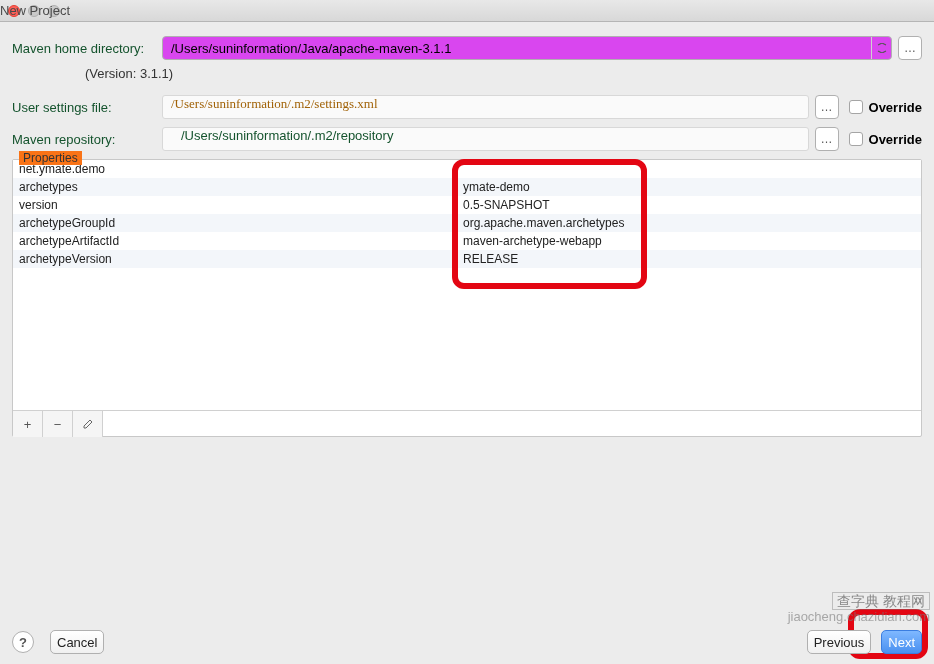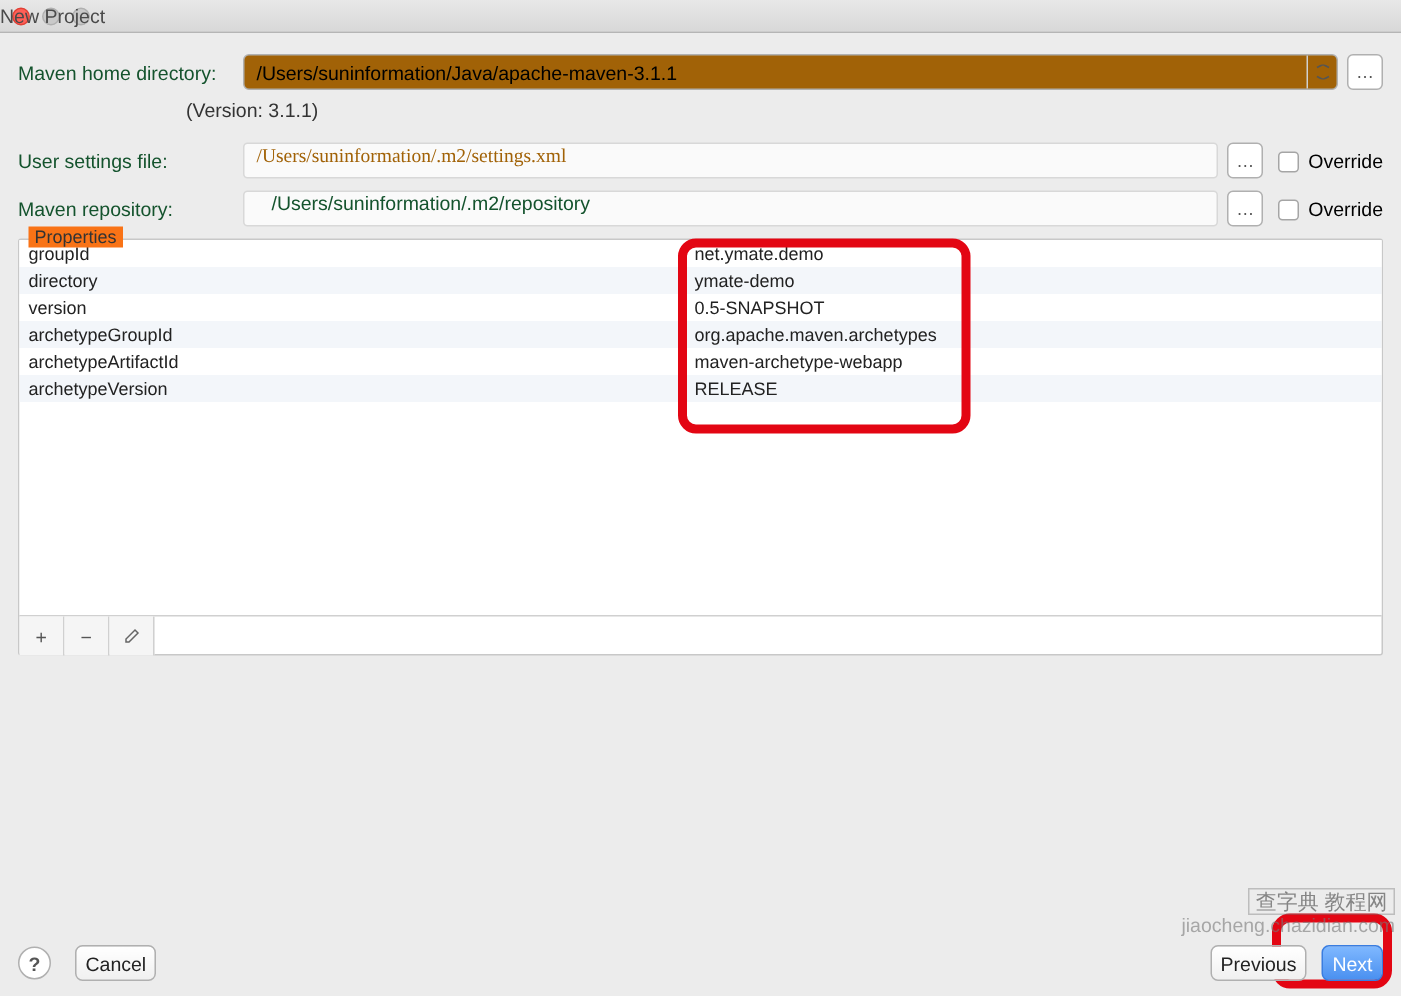--- a/index.html
+++ b/index.html
@@ -10,30 +10,30 @@
 .tl { width: 12px; height: 12px; border-radius: 50%; }
 .tl.red { background: #ff5f57; border: 0.5px solid #e14035; }
 .tl.yel { background: #c9c9c9; border: 0.5px solid #b0b0b0; }
 .tl.grn { background: #c9c9c9; border: 0.5px solid #b0b0b0; }
 .wtitle { position: absolute; left: 0; right: 0; color: #4a4a4a; font-size: 13px; }
 
 .content { padding: 14px 12px 10px 12px; }
 
 .form-row { display: flex; align-items: center; margin-bottom: 6px; }
 .flabel { width: 150px; color: #14532d; font-size: 13px; }
-.combo { flex: 1; height: 24px; background: #a16207; border: 1px solid #b0b0b0; border-radius: 4px; display: flex; align-items: center; padding: 0 8px; position: relative; }
+.combo { flex: 1; height: 24px; background: #d946ef; border: 1px solid #b0b0b0; border-radius: 4px; display: flex; align-items: center; padding: 0 8px; position: relative; }
 .combo .arrow { position: absolute; right: 0; top: 0; bottom: 0; width: 20px; border-left: 1px solid #d0d0d0; display: flex; align-items: center; justify-content: center; }
 .mini-btn { width: 24px; height: 24px; margin-left: 6px; background: #fff; border: 1px solid #b0b0b0; border-radius: 4px; display: flex; align-items: center; justify-content: center; color: #555; font-size: 12px; }
 
-.version-row { margin-left: 112px; color: #333; margin-top: 4px; margin-bottom: 14px; }
+.version-row { margin-left: 73px; color: #333; margin-top: 4px; margin-bottom: 14px; }
 
 .textfield { flex: 1; height: 24px; background: #fff; border: 1px solid #d8d8d8; border-radius: 3px; padding: 0 8px; color: #999; }
 .textfield.disabled { background: #fafafa; }
 
-.override { display: flex; align-items: flex-end; margin-left: 10px; gap: 6px; }
+.override { display: flex; align-items: flex-start; margin-left: 10px; gap: 6px; font-weight: bold; }
 .cb { width: 14px; height: 14px; background: #fff; border: 1px solid #a5a5a5; border-radius: 3px; }
 
 .fieldset { border: 1px solid #c8c8c8; border-radius: 2px; margin-top: 8px; padding-top: 0px; position: relative; background: #fff; }
 .fieldset-label { position: absolute; top: -9px; left: 6px; background: #f97316; padding: 0 4px; color: #333; font-size: 12px; }
 .props-table { width: 100%; }
 .prow { display: flex; height: 18px; align-items: center; }
 .prow:nth-child(odd) { background: #fff; }
 .prow:nth-child(even) { background: #f3f6fa; }
 .pkey { width: 444px; padding-left: 6px; color: #222; font-size: 12px; }
 .pval { flex: 1; padding-left: 6px; color: #222; font-size: 12px; }
@@ -107,25 +107,24 @@
       <div class="cb"></div>
       <span>Override</span>
     </div>
   </div>
 
   <div class="fieldset">
     <div class="fieldset-label">Properties</div>
     <div class="props-body">
       <div class="props-table">
         <div class="prow">
-          <div class="pkey">groupId</div>
           <div class="pval">net.ymate.demo</div>
         </div>
         <div class="prow">
-          <div class="pkey">directory</div>
+          <div class="pkey">archetypes</div>
           <div class="pval">ymate-demo</div>
         </div>
         <div class="prow">
           <div class="pkey">version</div>
           <div class="pval">0.5-SNAPSHOT</div>
         </div>
         <div class="prow">
           <div class="pkey">archetypeGroupId</div>
           <div class="pval">org.apache.maven.archetypes</div>
         </div>

